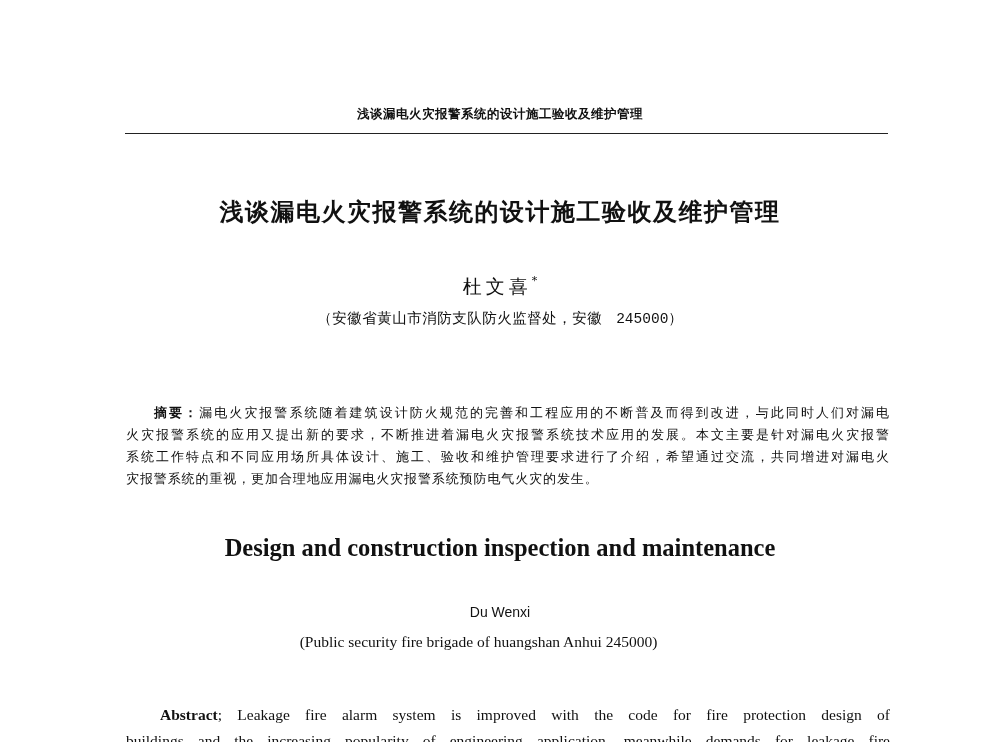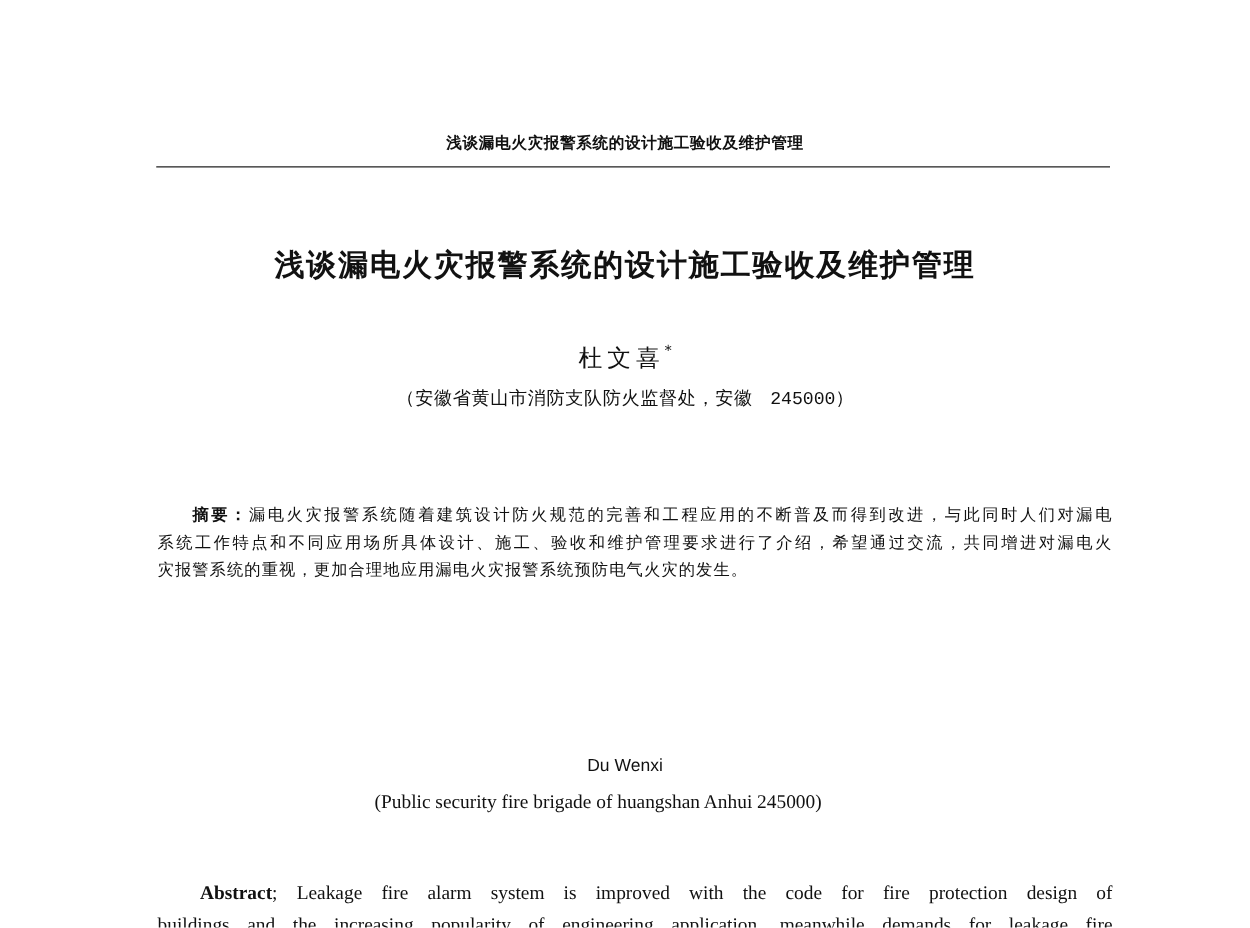--- a/index.html
+++ b/index.html
@@ -161,25 +161,27 @@
 <div class="cn-author">
   <span>杜文喜</span><sup>*</sup>
 </div>
 
 <div class="cn-affil">
   <span>（安徽省黄山市消防支队防火监督处，安徽</span><span class="zip">245000）</span>
 </div>
 
 <div class="cn-abstract">
   <span class="ab-line indent"><span class="lbl">摘要：</span><span>漏电火灾报警系统随着建筑设计防火规范的完善和工程应用的不断普及而得到改进，与此同时人们对漏电</span></span>
+  <span class="ab-line">火灾报警系统的应用又提出新的要求，不断推进着漏电火灾报警系统技术应用的发展。本文主要是针对漏电火灾报警</span>
   <span class="ab-line">系统工作特点和不同应用场所具体设计、施工、验收和维护管理要求进行了介绍，希望通过交流，共同增进对漏电火</span>
   <span class="ab-line last">灾报警系统的重视，更加合理地应用漏电火灾报警系统预防电气火灾的发生。</span>
 </div>
 
 <div class="en-title">
+  <div>Design and construction inspection and maintenance</div>
 </div>
 
 <div class="en-author">Du Wenxi</div>
 <div class="en-affil">(Public security fire brigade of huangshan Anhui 245000)</div>
 
 <div class="en-abstract">
   <span class="ab-line indent"><span class="lbl">Abstract</span><span>; </span><span>Leakage fire alarm system is improved with the code for fire protection design of</span></span>
   <span class="ab-line">buildings and the increasing popularity of engineering application, meanwhile demands for leakage fire</span>
 </div>
 

